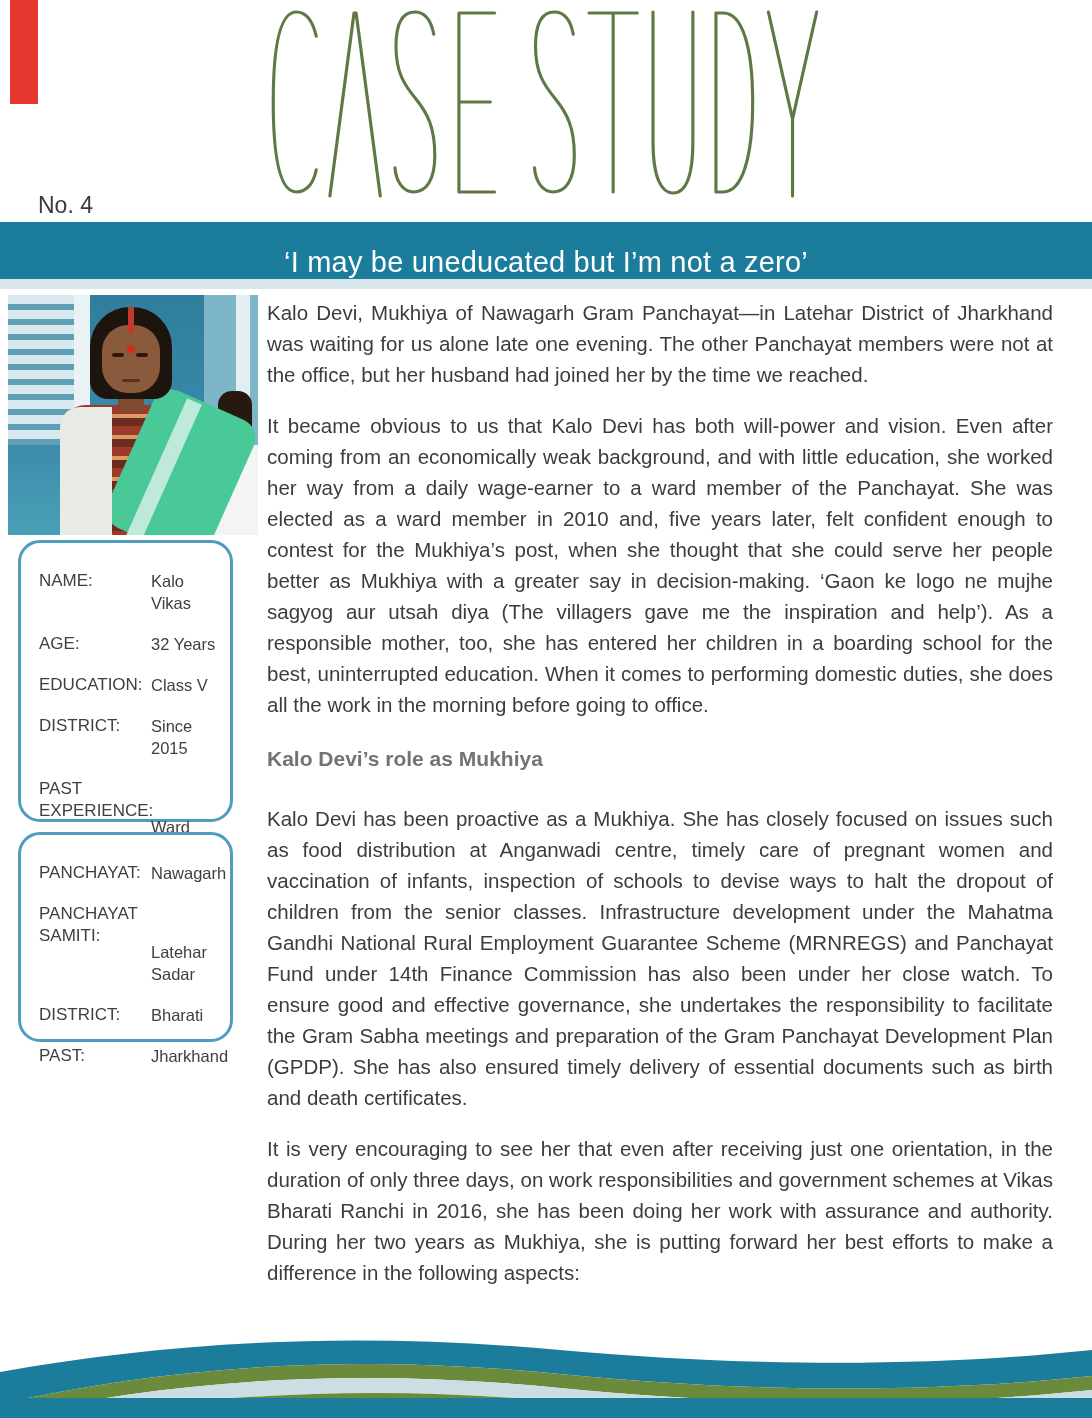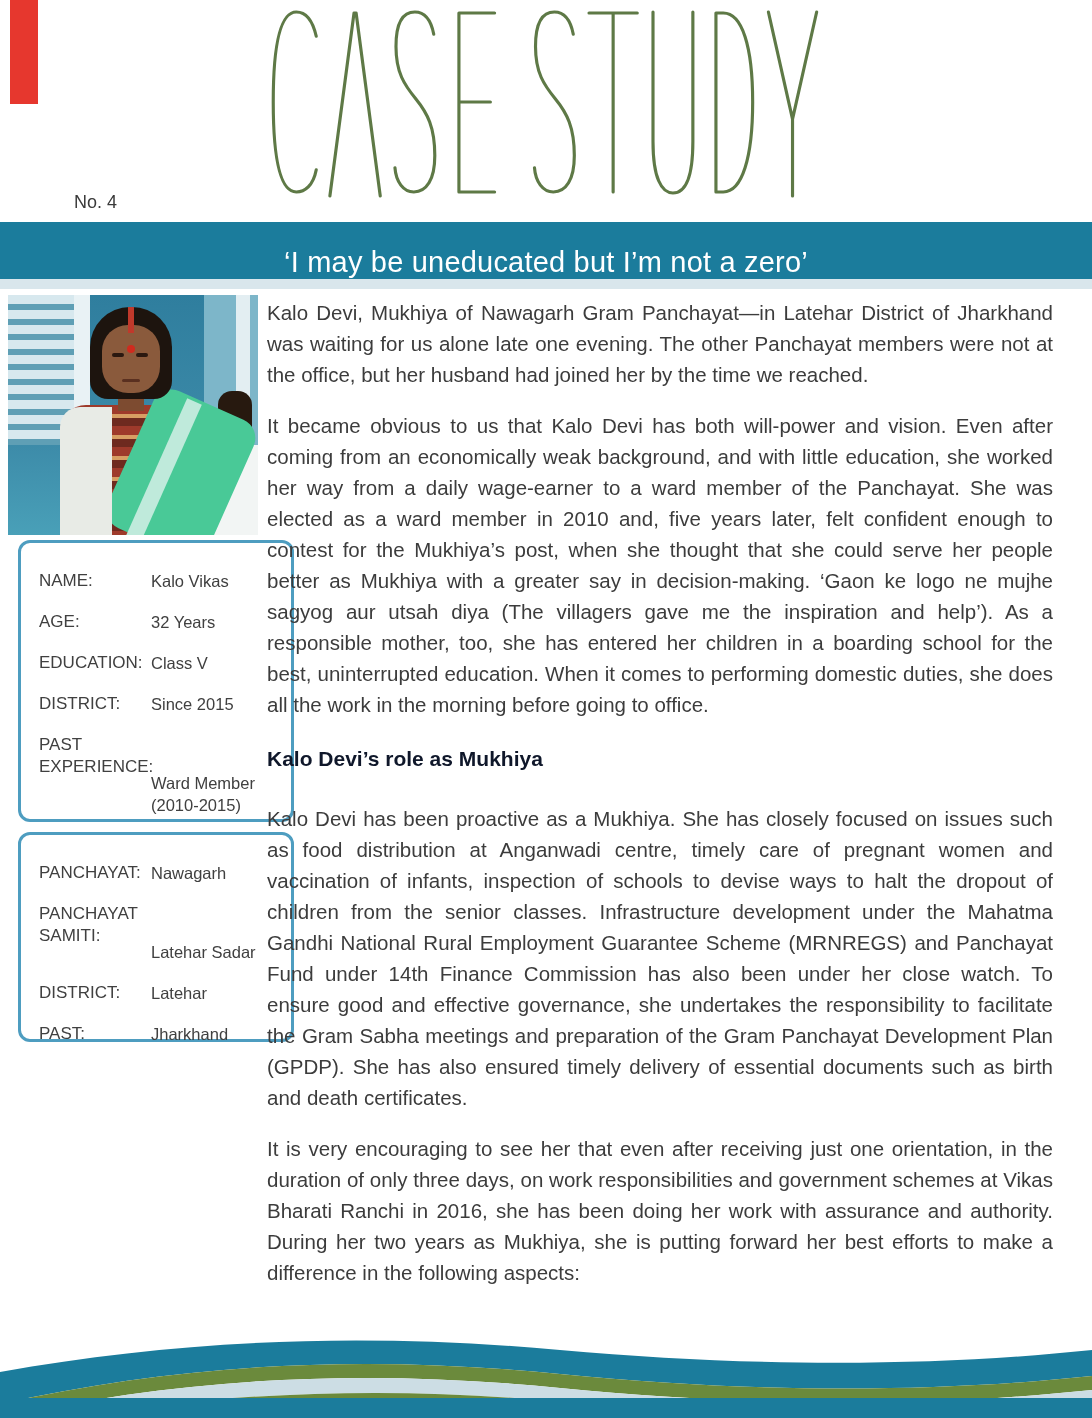--- a/index.html
+++ b/index.html
@@ -10,21 +10,21 @@
   }
   .abs{position:absolute;}
 
   
   #red-ribbon{left:10px;top:0;width:28px;height:104px;background:#e6372e;}
 
   
   #title-art{left:268px;top:8px;}
 
   
-  #case-number{left:38px;top:192px;font-size:18px;color:#3a3a3a;margin-left:36px;}
+  #case-number{left:38px;top:192px;font-size:23px;color:#3a3a3a;}
 
   
   #banner{
     left:0;top:222px;width:1092px;height:57px;background:#1b7c9c;
     display:flex;align-items:flex-end;justify-content:center;
   }
   #banner span{color:#ffffff;font-size:29px;letter-spacing:.2px;}
   #banner-shadow{left:0;top:279px;width:1092px;height:10px;background:#d9e6ec;}
 
   
@@ -49,38 +49,38 @@
   .ph-blouse{left:52px;top:110px;width:148px;height:130px;border-radius:26px 26px 0 0;
      background:repeating-linear-gradient(180deg,#9e3a2b 0 9px,#d79e63 9px 13px,#6e2a1f 13px 21px);}
   .ph-saree-white{left:52px;top:112px;width:52px;height:128px;background:#e8ebe6;border-radius:20px 0 0 0;}
   .ph-saree{left:118px;top:104px;width:110px;height:150px;background:#49c997;
      transform:rotate(24deg);border-radius:20px;}
   .ph-saree-edge{left:148px;top:100px;width:16px;height:150px;background:#bfeadb;
      transform:rotate(24deg);}
 
   
   .card{
-    left:18px;width:276px;border:3px solid #4e9dc0;border-radius:12px;
+    left:18px;width:215px;border:3px solid #4e9dc0;border-radius:22px;
     background:#ffffff;box-sizing:border-box;padding:27px 6px 10px 18px;
   }
   #card-profile{top:540px;height:282px;}
   #card-location{top:832px;height:210px;}
   .row{display:flex;align-items:flex-start;margin-bottom:19px;}
   .row .lab{width:112px;flex:0 0 112px;font-size:17px;line-height:22px;color:#404040;}
   .row .val{flex:1;font-size:16.5px;line-height:22px;color:#404040;}
   .row .val.offset-1{margin-top:38px;}
 
   
   #article{left:267px;top:297px;width:786px;}
   #article p{
     margin:0 0 20px 0;font-size:20.5px;line-height:31px;color:#3c3c3c;
     text-align:justify;
   }
   #article h2{
-    margin:27px 0 32px 0;font-size:21px;line-height:24px;color:#0f172a;font-weight:bold;
+    margin:27px 0 32px 0;font-size:21px;line-height:24px;color:#737373;font-weight:bold;
   }
 
   
   #wave{left:0;top:1330px;width:1092px;height:88px;}
   #footer-band{left:0;top:1398px;width:1092px;height:20px;background:#1b7c9c;}
 </style>
 </head>
 <body>
 
 <div id="page">
@@ -165,21 +165,21 @@
     <div class="row">
       <span class="lab">PANCHAYAT:</span>
       <span class="val">Nawagarh</span>
     </div>
     <div class="row">
       <span class="lab">PANCHAYAT SAMITI:</span>
       <span class="val offset-1">Latehar Sadar</span>
     </div>
     <div class="row">
       <span class="lab">DISTRICT:</span>
-      <span class="val">Latehar</span>
+      <span class="val">Bharati</span>
     </div>
     <div class="row">
       <span class="lab">PAST:</span>
       <span class="val">Jharkhand</span>
     </div>
   </div>
 
   <div id="article" class="abs">
     <p>Kalo Devi, Mukhiya of Nawagarh Gram Panchayat—in Latehar District of Jharkhand was waiting for us alone late one evening. The other Panchayat members were not at the office, but her husband had joined her by the time we reached.</p>
     <p>It became obvious to us that Kalo Devi has both will-power and vision. Even after coming from an economically weak background, and with little education, she worked her way from a daily wage-earner to a ward member of the Panchayat. She was elected as a ward member in 2010 and, five years later, felt confident enough to contest for the Mukhiya’s post, when she thought that she could serve her people better as Mukhiya with a greater say in decision-making. ‘Gaon ke logo ne mujhe sagyog aur utsah diya (The villagers gave me the inspiration and help’). As a responsible mother, too, she has entered her children in a boarding school for the best, uninterrupted education. When it comes to performing domestic duties, she does all the work in the morning before going to office.</p>

